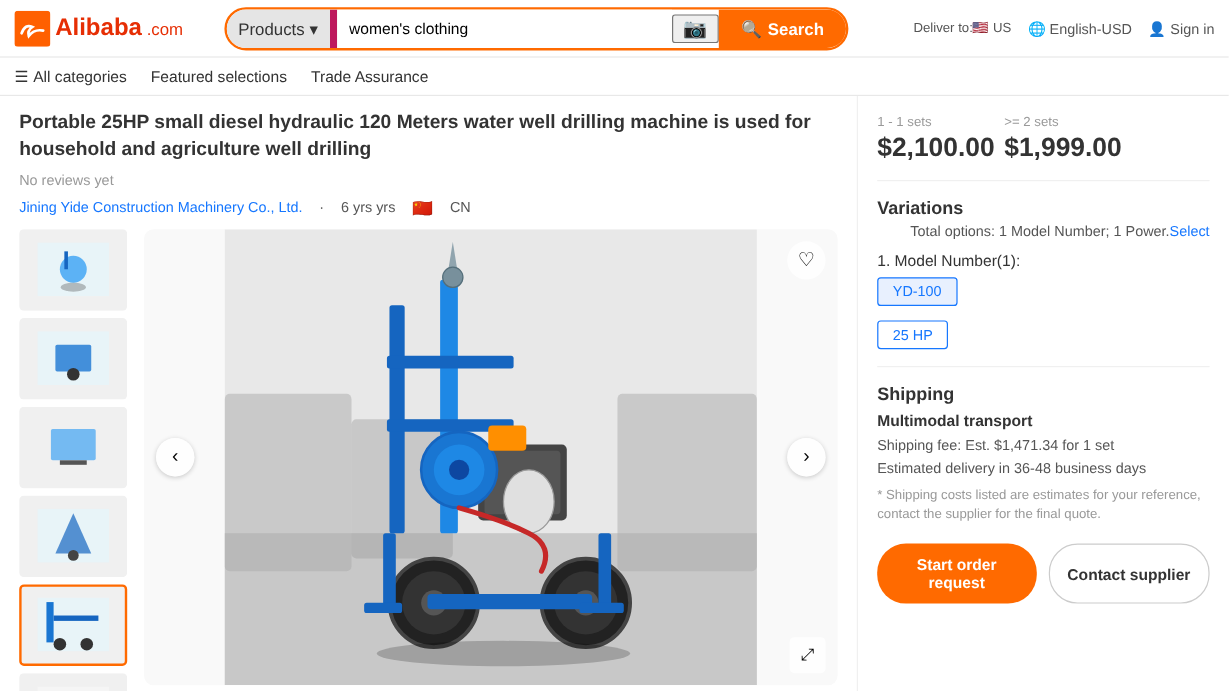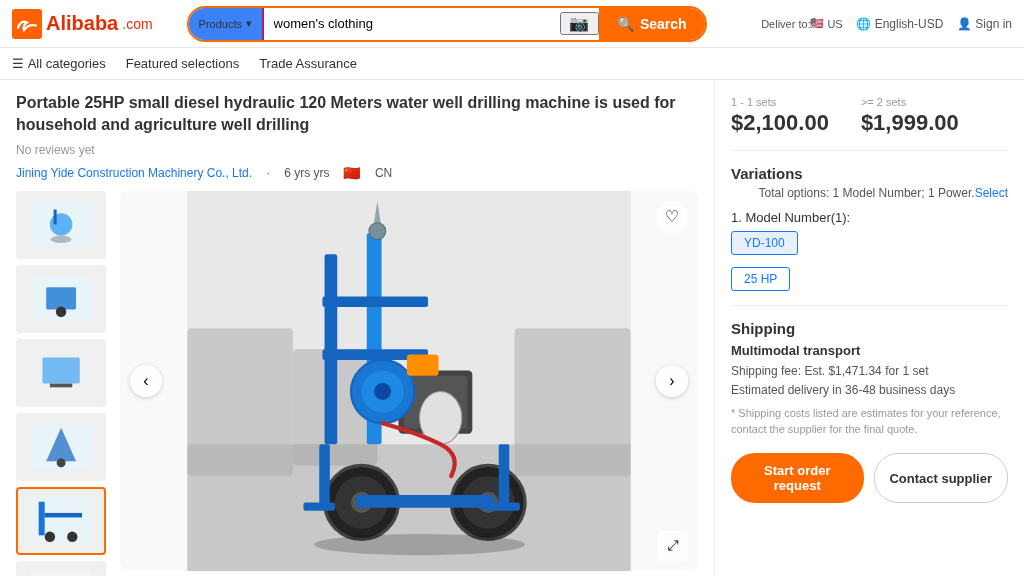--- a/index.html
+++ b/index.html
@@ -5,21 +5,21 @@
     * { box-sizing: border-box; margin: 0; padding: 0; }
     body { font-family: Arial, sans-serif; font-size: 13px; color: #333; background: #fff; width: 1024px; overflow-x: hidden; }
 
     
     .header { display: flex; align-items: center; padding: 8px 12px; border-bottom: 1px solid #e8e8e8; gap: 10px; height: 48px; }
     .logo { display: flex; align-items: center; gap: 4px; margin-right: 24px; }
     .logo-icon { width: 30px; height: 30px; }
     .logo-text { font-size: 20px; font-weight: bold; color: #e62e04; }
     .logo-com { font-size: 14px; color: #e62e04; }
     .search-bar { display: flex; align-items: center; border: 2px solid #ff6a00; border-radius: 24px; overflow: hidden; flex: 1; max-width: 520px; height: 36px; }
-    .search-category { display: flex; align-items: center; padding: 0 10px; background: #3b82f6; height: 100%; border-right: 2px solid #be185d; gap: 4px; cursor: pointer; white-space: nowrap; font-size: 11px; }
+    .search-category { display: flex; align-items: center; padding: 0 10px; background: #e5e5e5; height: 100%; border-right: 6px solid #be185d; gap: 4px; cursor: pointer; white-space: nowrap; font-size: 14px; }
     .search-input { flex: 1; border: none; outline: none; padding: 0 10px; font-size: 13px; height: 100%; }
     .search-camera { padding: 0 8px; cursor: pointer; color: #999; font-size: 16px; }
     .search-btn { background: #ff6a00; color: white; border: none; padding: 0 18px; height: 100%; cursor: pointer; display: flex; align-items: center; gap: 5px; font-size: 14px; font-weight: bold; }
     .header-actions { display: flex; align-items: center; gap: 14px; margin-left: auto; font-size: 12px; color: #555; }
     .header-deliver { font-size: 11px; color: #555; display: flex; flex-direction: row; align-items: center; }
     .header-deliver span { display: flex; align-items: center; gap: 3px; }
     .header-lang { display: flex; align-items: center; gap: 3px; cursor: pointer; font-size: 12px; }
     .header-signin { display: flex; align-items: center; gap: 3px; cursor: pointer; font-size: 12px; }
 
     
@@ -47,21 +47,21 @@
     .main-image-container { position: relative; flex: 1; background: #f9f9f9; border-radius: 8px; overflow: hidden; min-height: 360px; max-height: 380px; }
     .main-image-placeholder { width: 100%; height: 100%; display: flex; align-items: center; justify-content: center; }
     .prev-btn, .next-btn { position: absolute; top: 50%; transform: translateY(-50%); background: rgba(255,255,255,0.8); border: none; border-radius: 50%; width: 32px; height: 32px; cursor: pointer; font-size: 16px; display: flex; align-items: center; justify-content: center; box-shadow: 0 1px 4px rgba(0,0,0,0.2); }
     .prev-btn { left: 10px; }
     .next-btn { right: 10px; }
     .heart-btn { position: absolute; top: 10px; right: 10px; background: rgba(255,255,255,0.8); border: none; border-radius: 50%; width: 32px; height: 32px; cursor: pointer; font-size: 16px; display: flex; align-items: center; justify-content: center; }
     .zoom-btn { position: absolute; bottom: 10px; right: 10px; background: rgba(255,255,255,0.8); border: none; border-radius: 4px; width: 30px; height: 30px; cursor: pointer; font-size: 14px; display: flex; align-items: center; justify-content: center; }
 
     
     .right-panel { width: 310px; padding: 16px; border-left: 1px solid #f0f0f0; }
-    .price-row { display: flex; gap: 32px; margin-bottom: 4px; }
+    .price-row { display: flex; gap: 8px; margin-bottom: 4px; }
     .price-label { font-size: 11px; color: #999; margin-bottom: 2px; }
     .price-value { font-size: 22px; font-weight: bold; color: #333; }
     .variations-section { margin-top: 14px; padding-top: 14px; border-top: 1px solid #f0f0f0; }
     .variations-title { font-size: 15px; font-weight: bold; margin-bottom: 4px; }
     .variations-subtitle { font-size: 12px; color: #555; margin-bottom: 10px; display: flex; align-items: center; justify-content: flex-end; }
     .select-link { color: #1677ff; cursor: pointer; text-decoration: none; font-size: 12px; }
     .variation-group { margin-bottom: 12px; }
     .variation-label { font-size: 13px; font-weight: 500; margin-bottom: 6px; }
     .variation-options { display: flex; gap: 8px; flex-wrap: wrap; }
     .variation-option { border: 1px solid #1677ff; color: #1677ff; padding: 4px 12px; border-radius: 3px; cursor: pointer; font-size: 12px; background: #fff; }

